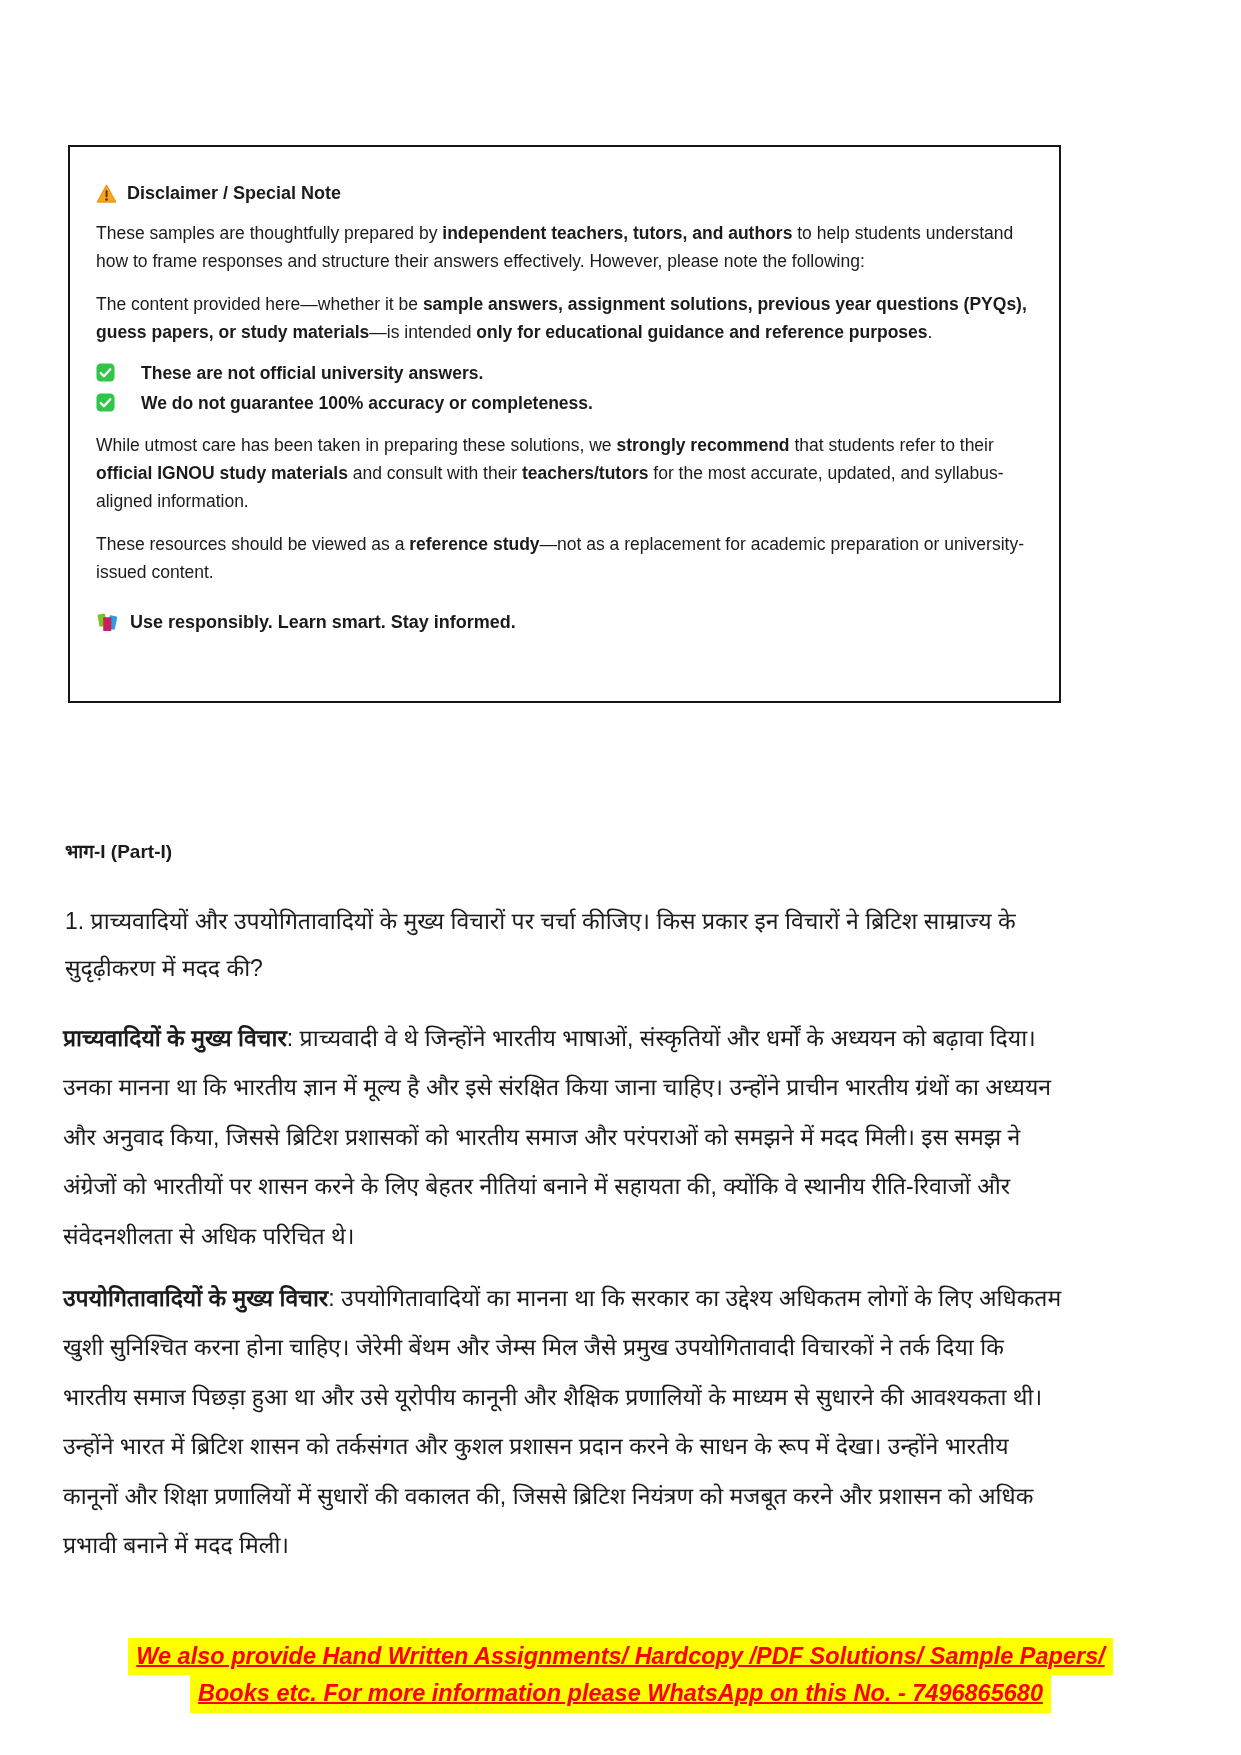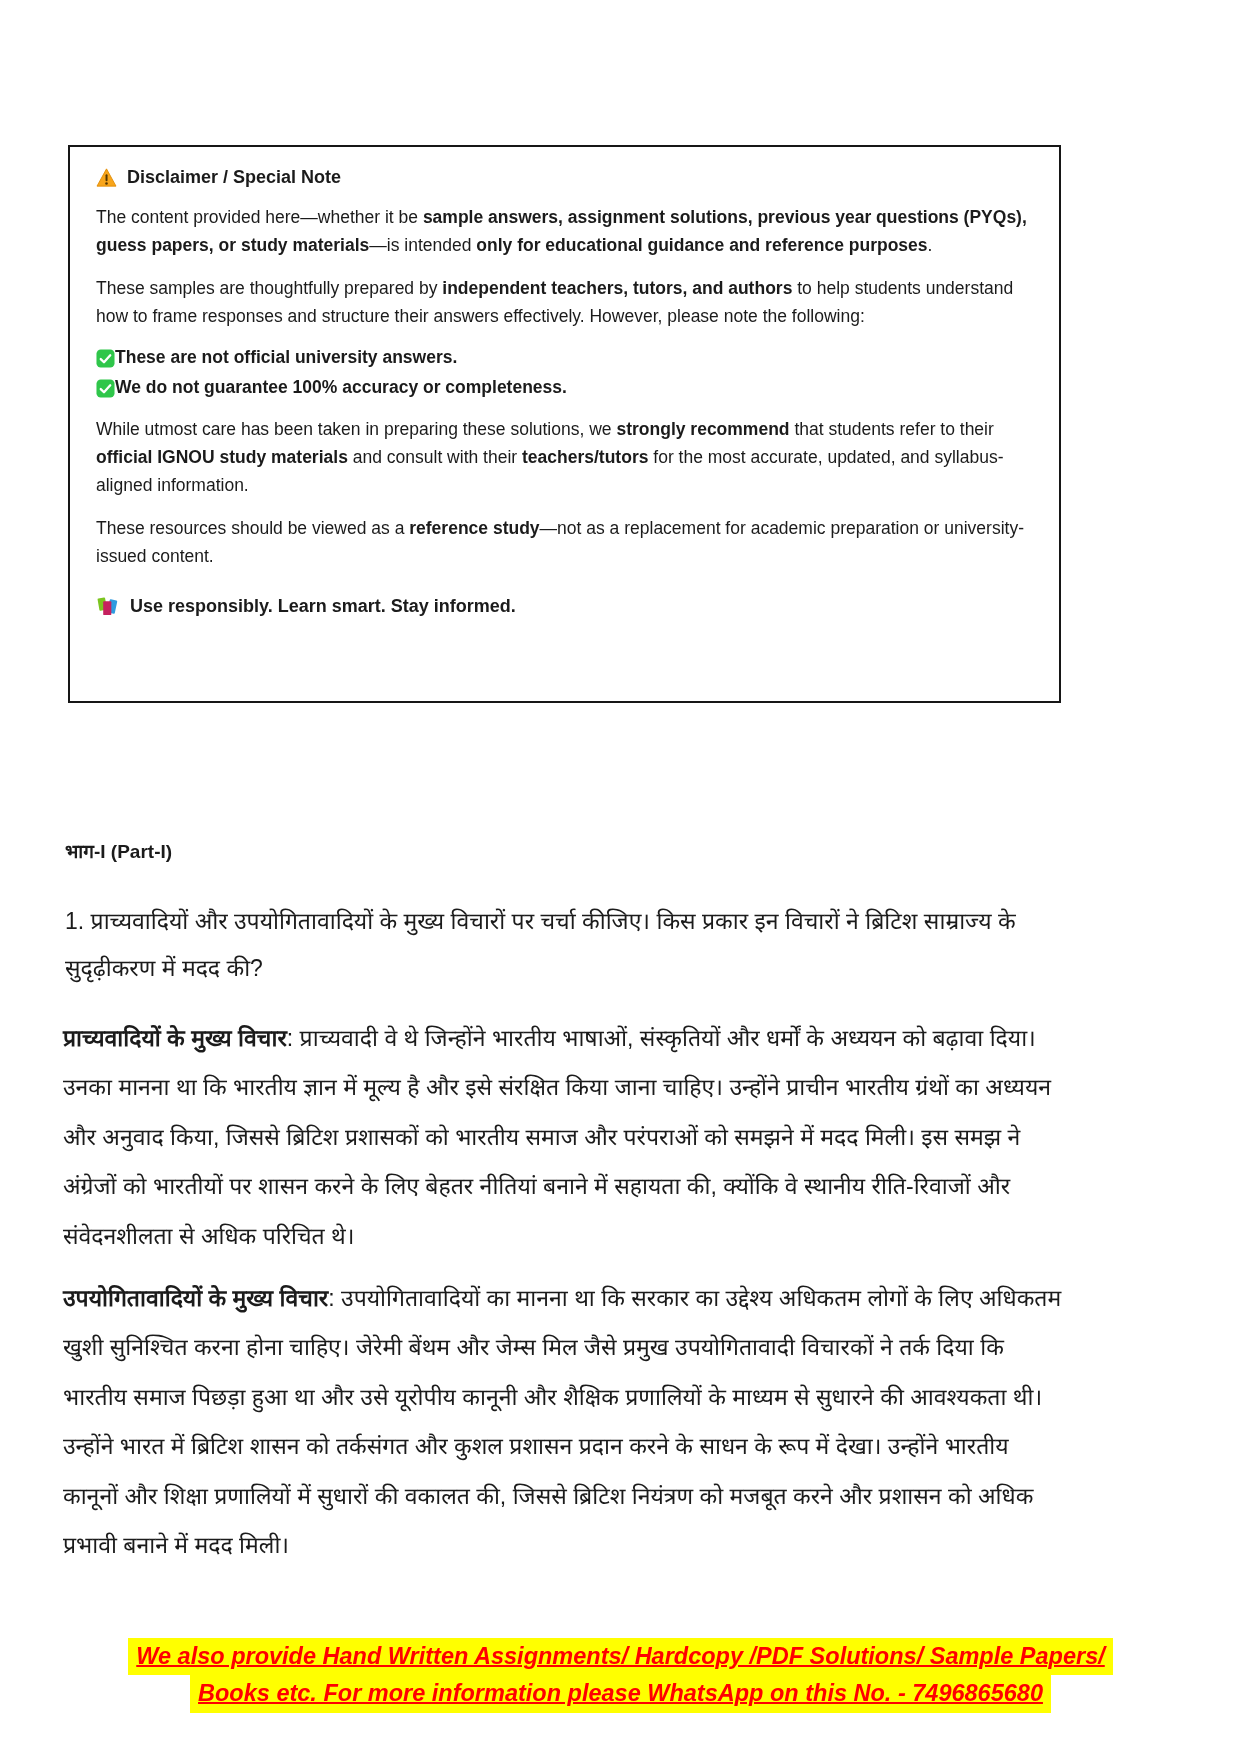--- a/index.html
+++ b/index.html
@@ -15,40 +15,40 @@
   .page { position: absolute; inset: 0; }
 
   
   .disclaimer-box {
     position: absolute;
     left: 68px;
     top: 145px;
     width: 993px;
     height: 558px;
     border: 2px solid #161616;
-    padding: 20px 26px 0 26px;
+    padding: 36px 26px 0 26px;
     background: #ffffff;
   }
   .disc-title-row {
     display: flex;
     align-items: center;
     gap: 10px;
     font-weight: bold;
     font-size: 18px;
   }
   .disc-para {
     font-size: 17.5px;
     line-height: 1.6;
     margin: 15px 0 0 0;
   }
   .bullets { margin: 17px 0 17px 0; }
   .bullet-row {
     display: flex;
-    align-items: flex-end;
-    gap: 0;
+    align-items: flex-start;
+    gap: 26px;
     font-weight: bold;
     font-size: 17.5px;
     margin: 9px 0;
   }
   .bullet-row .icon, .disc-title-row .icon, .disc-footer-row .icon { flex: 0 0 auto; display: inline-flex; }
   .disc-footer-row {
     display: flex;
     gap: 11px;
     margin-top: 26px;
     font-weight: bold;
@@ -117,22 +117,22 @@
       <span class="icon">
         <svg width="21" height="19" viewBox="0 0 24 22" aria-hidden="true">
           <path d="M12 1 L23 21 H1 Z" fill="#f8a51b" stroke="#e08a00" stroke-width="1" stroke-linejoin="round"></path>
           <rect x="10.9" y="7.2" width="2.3" height="8" rx="1.1" fill="#533600"></rect>
           <circle cx="12" cy="18" r="1.5" fill="#533600"></circle>
         </svg>
       </span>
       <span>Disclaimer / Special Note</span>
     </div>
 
+    <p class="disc-para"><span>These samples are thoughtfully prepared by </span><span style="font-weight: bold;">independent teachers, tutors, and authors</span><span> to help students understand how to frame responses and structure their answers effectively. However, please note the following:</span></p>
     <p class="disc-para"><span>The content provided here—whether it be </span><span style="font-weight: bold;">sample answers, assignment solutions, previous year questions (PYQs), guess papers, or study materials</span><span>—is intended </span><span style="font-weight: bold;">only for educational guidance and reference purposes</span><span>.</span></p>
-    <p class="disc-para"><span>These samples are thoughtfully prepared by </span><span style="font-weight: bold;">independent teachers, tutors, and authors</span><span> to help students understand how to frame responses and structure their answers effectively. However, please note the following:</span></p>
 
     <div class="bullets">
       <div class="bullet-row">
         <span class="icon">
           <svg width="19" height="19" viewBox="0 0 20 20" aria-hidden="true">
             <rect x="0.5" y="0.5" width="19" height="19" rx="4.5" fill="#2fc64a"></rect>
             <path d="M5 10.6 L8.4 14 L15 6.6" stroke="#ffffff" stroke-width="2.4" fill="none" stroke-linecap="round" stroke-linejoin="round"></path>
           </svg>
         </span>
         <span>These are not official university answers.</span>

